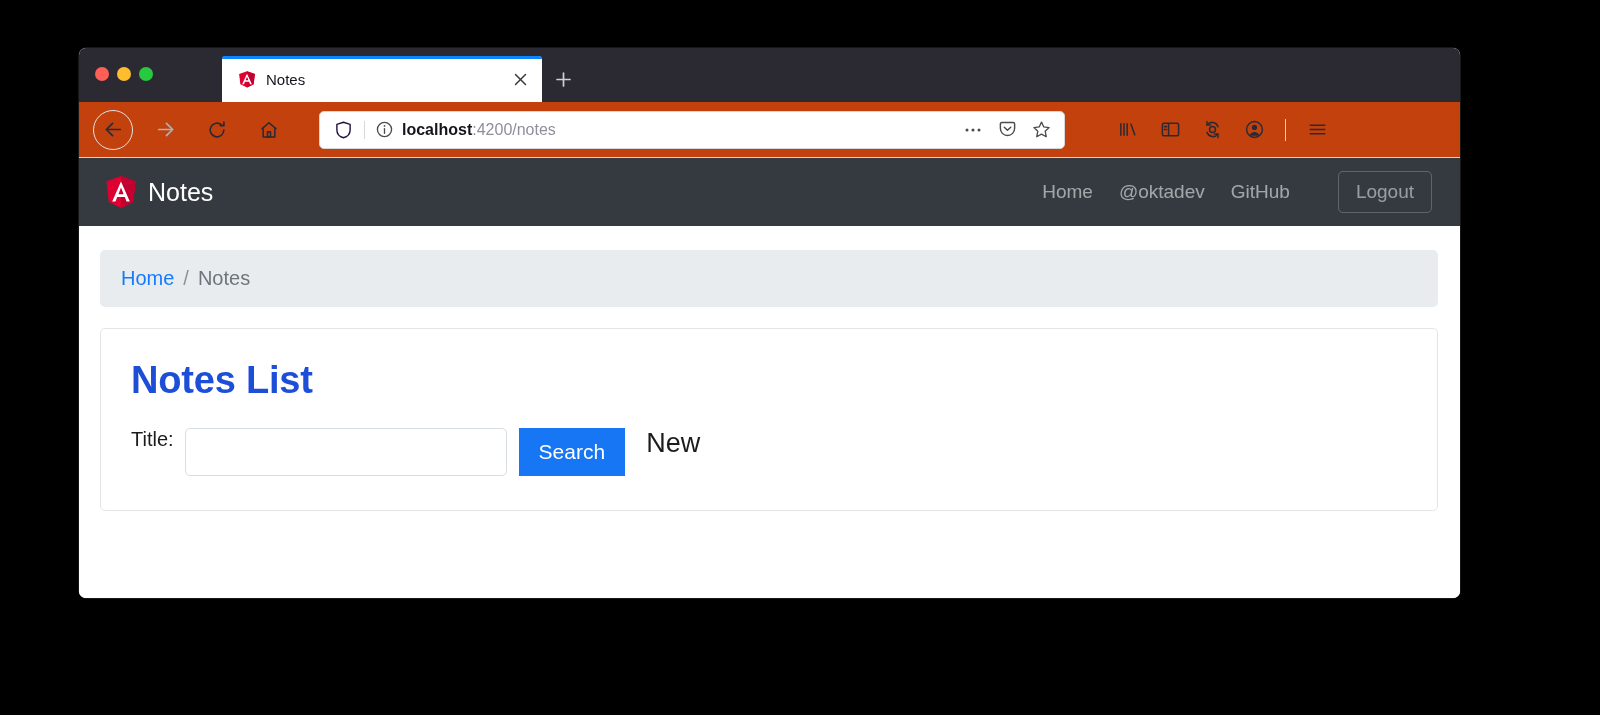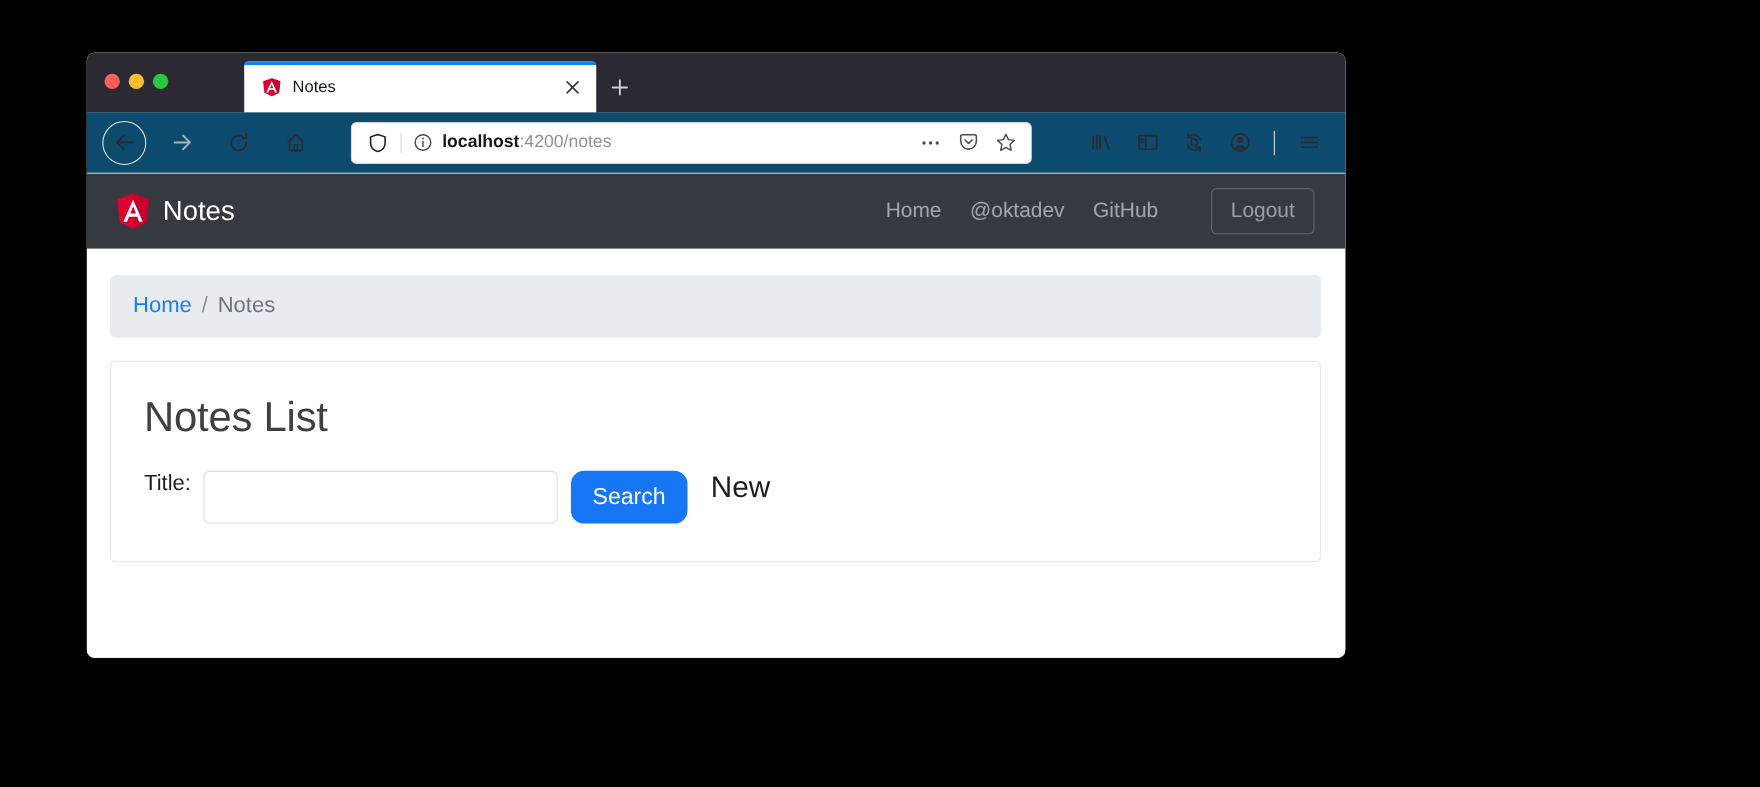--- a/index.html
+++ b/index.html
@@ -10,21 +10,21 @@
     background: #000000;
     font-family: "Liberation Sans", sans-serif;
     overflow: hidden;
   }
 
   
   .browser-window {
     position: absolute;
     left: 79px;
     top: 48px;
-    width: 1144px;
+    width: 1381px;
     height: 550px;
     border-radius: 7px;
     overflow: hidden;
     background: #ffffff;
     box-shadow: 0 0 0 0.5px rgba(255,255,255,0.18);
   }
 
   
   .titlebar {
     position: relative;
@@ -92,21 +92,21 @@
   }
   .new-tab {
     width: 42px; height: 46px;
     display: flex; align-items: center; justify-content: center;
     color: #cfcfd4;
   }
 
   
   .navbar-chrome {
     height: 56px;
-    background: #0c4a6e;
+    background: #c2410c;
     border-bottom: 1px solid #d7d7db;
     display: flex;
     align-items: center;
     padding: 0 14px;
     gap: 12px;
   }
   .nav-btn {
     width: 40px; height: 40px;
     display: flex; align-items: center; justify-content: center;
     border-radius: 50%;
@@ -198,22 +198,22 @@
 
   .card {
     margin-top: 21px;
     background: #ffffff;
     border: 1px solid #e3e5e8;
     border-radius: 5px;
     padding: 30px 30px 34px 30px;
   }
   .card-title {
     font-size: 38px;
-    font-weight: 400;
-    color: #404040;
+    font-weight: 700;
+    color: #1d4ed8;
     letter-spacing: -0.2px;
   }
 
   .search-row {
     margin-top: 26px;
     display: flex;
     gap: 0;
   }
   .field-label { font-size: 20px; color: #1b1c1d; margin-right: 11px; }
   .title-input {
@@ -228,21 +228,21 @@
     background: #ffffff;
     outline: none;
   }
   .search-btn {
     margin-left: 12px;
     height: 48px;
     padding: 0 20px;
     background: #1676f3;
     color: #ffffff;
     border: none;
-    border-radius: 12px;
+    border-radius: 0;
     font-size: 21px;
     font-family: inherit;
   }
   .new-link {
     margin-left: 21px;
     font-size: 27px;
     color: #1b1c1d;
     text-decoration: none;
   }
 </style>

